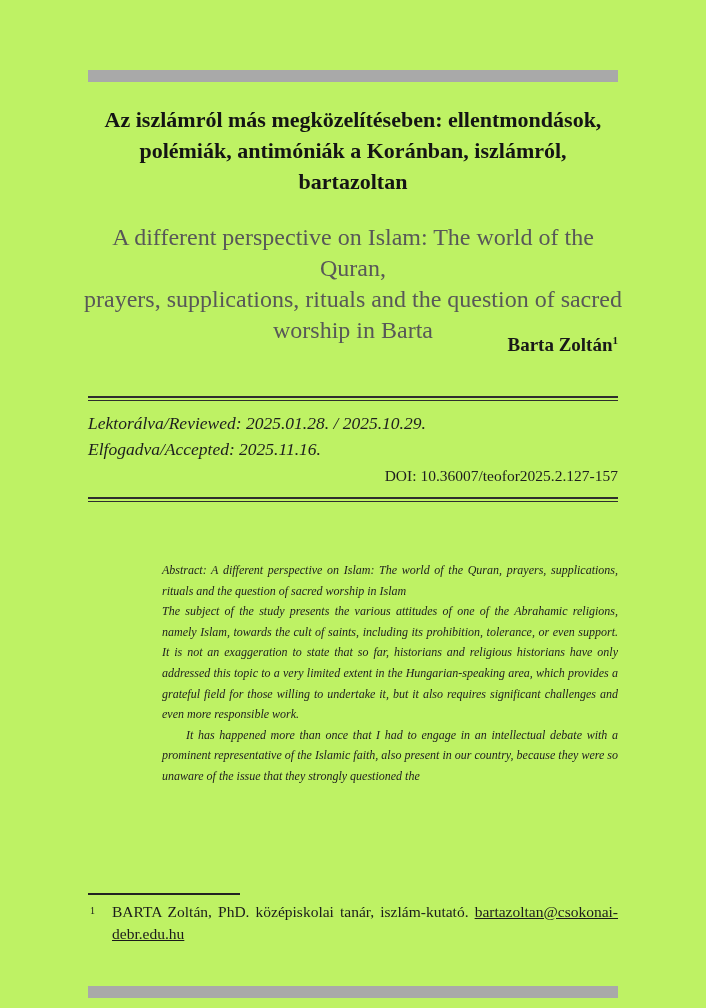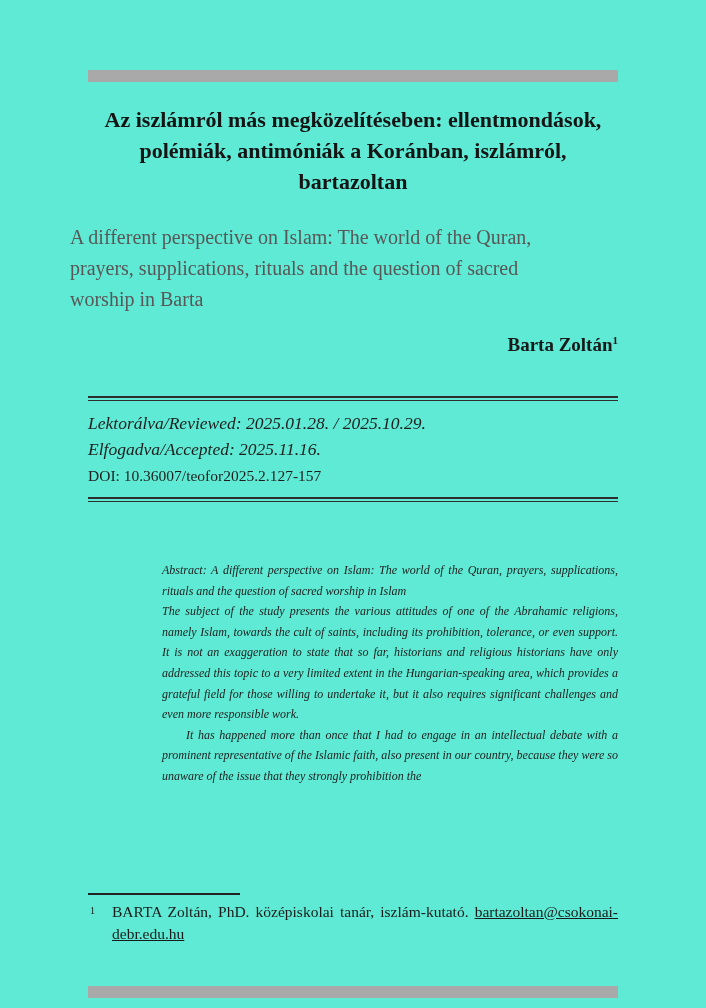--- a/index.html
+++ b/index.html
@@ -1,60 +1,60 @@
 <!DOCTYPE html>
 <html><head>
 <meta charset="utf-8">
 <style>
   * { margin:0; padding:0; box-sizing:border-box; }
   html,body { background:#e8e8e8; }
   .page {
     position:relative;
     width:706px; height:1008px;
     margin:0 auto;
-    background:#5eead4;
+    background:#bef264;
     font-family:"Liberation Serif", "DejaVu Serif", serif;
     color:#1c1c1c;
     overflow:hidden;
   }
   .deco-bar {
     position:absolute; left:88px; width:530px; height:12px;
     background:#a9a9a9;
   }
   .bar-top { top:70px; }
   .bar-bottom { top:986px; }
 
   .title-hu {
     position:absolute; left:78px; width:550px; top:104px;
     text-align:center; font-weight:bold;
     font-size:22px; line-height:31px; color:#141414;
   }
   .title-en {
-    position:absolute; left:70px; width:550px; top:222px;
-    font-weight:normal;
-    font-size:20px; line-height:31px; color:#585858;
+    position:absolute; left:78px; width:550px; top:222px;
+    text-align:center; font-weight:normal;
+    font-size:24px; line-height:31px; color:#585858;
   }
   .author-line {
     position:absolute; left:88px; width:530px; top:334px;
     text-align:right; font-weight:bold; font-size:19px; color:#191919;
   }
   .author-line sup { font-size:11px; }
 
   .meta-panel { position:absolute; left:88px; width:530px; top:396px; }
   .double-rule {
     height:5px;
     border-top:2px solid #2e2e2e;
     border-bottom:1px solid #2e2e2e;
   }
   .meta-lines { margin-top:9px; }
   .meta-line {
     font-style:italic; font-size:17.5px; line-height:26px; color:#1e1e1e;
   }
   .doi-line {
-    text-align:left; font-size:15.5px; line-height:24px;
+    text-align:right; font-size:15.5px; line-height:24px;
     margin:2px 0 9px 0; color:#1e1e1e;
   }
 
   .abstract {
     position:absolute; left:162px; width:456px; top:560px;
     font-style:italic; font-size:12px; line-height:20.6px;
     text-align:justify; color:#1d1d1d;
   }
   .abstract p { margin:0; }
   .abstract p.indent { text-indent:24px; }
@@ -104,21 +104,21 @@
       <div class="meta-line">Lektorálva/Reviewed: 2025.01.28. / 2025.10.29.</div>
       <div class="meta-line">Elfogadva/Accepted: 2025.11.16.</div>
     </div>
     <div class="doi-line">DOI: 10.36007/teofor2025.2.127-157</div>
     <div class="double-rule"></div>
   </div>
 
   <div class="abstract">
     <p>Abstract: A different perspective on Islam: The world of the Quran, prayers, supplications, rituals and the question of sacred worship in Islam</p>
     <p>The subject of the study presents the various attitudes of one of the Abrahamic religions, namely Islam, towards the cult of saints, including its prohibition, tolerance, or even support. It is not an exaggeration to state that so far, historians and religious historians have only addressed this topic to a very limited extent in the Hungarian-speaking area, which provides a grateful field for those willing to undertake it, but it also requires significant challenges and even more responsible work.</p>
-    <p class="indent">It has happened more than once that I had to engage in an intellectual debate with a prominent representative of the Islamic faith, also present in our country, because they were so unaware of the issue that they strongly prohibition the</p>
+    <p class="indent">It has happened more than once that I had to engage in an intellectual debate with a prominent representative of the Islamic faith, also present in our country, because they were so unaware of the issue that they strongly questioned the</p>
   </div>
 
   <div class="footnote-sep"></div>
 
   <div class="footnote">
     <span class="fn-marker">1</span>
     <span>BARTA Zoltán, PhD. középiskolai tanár, iszlám-kutató.</span>
     <span> </span>
     <a class="email-link">bartazoltan@csokonai-debr.edu.hu</a>
   </div>

